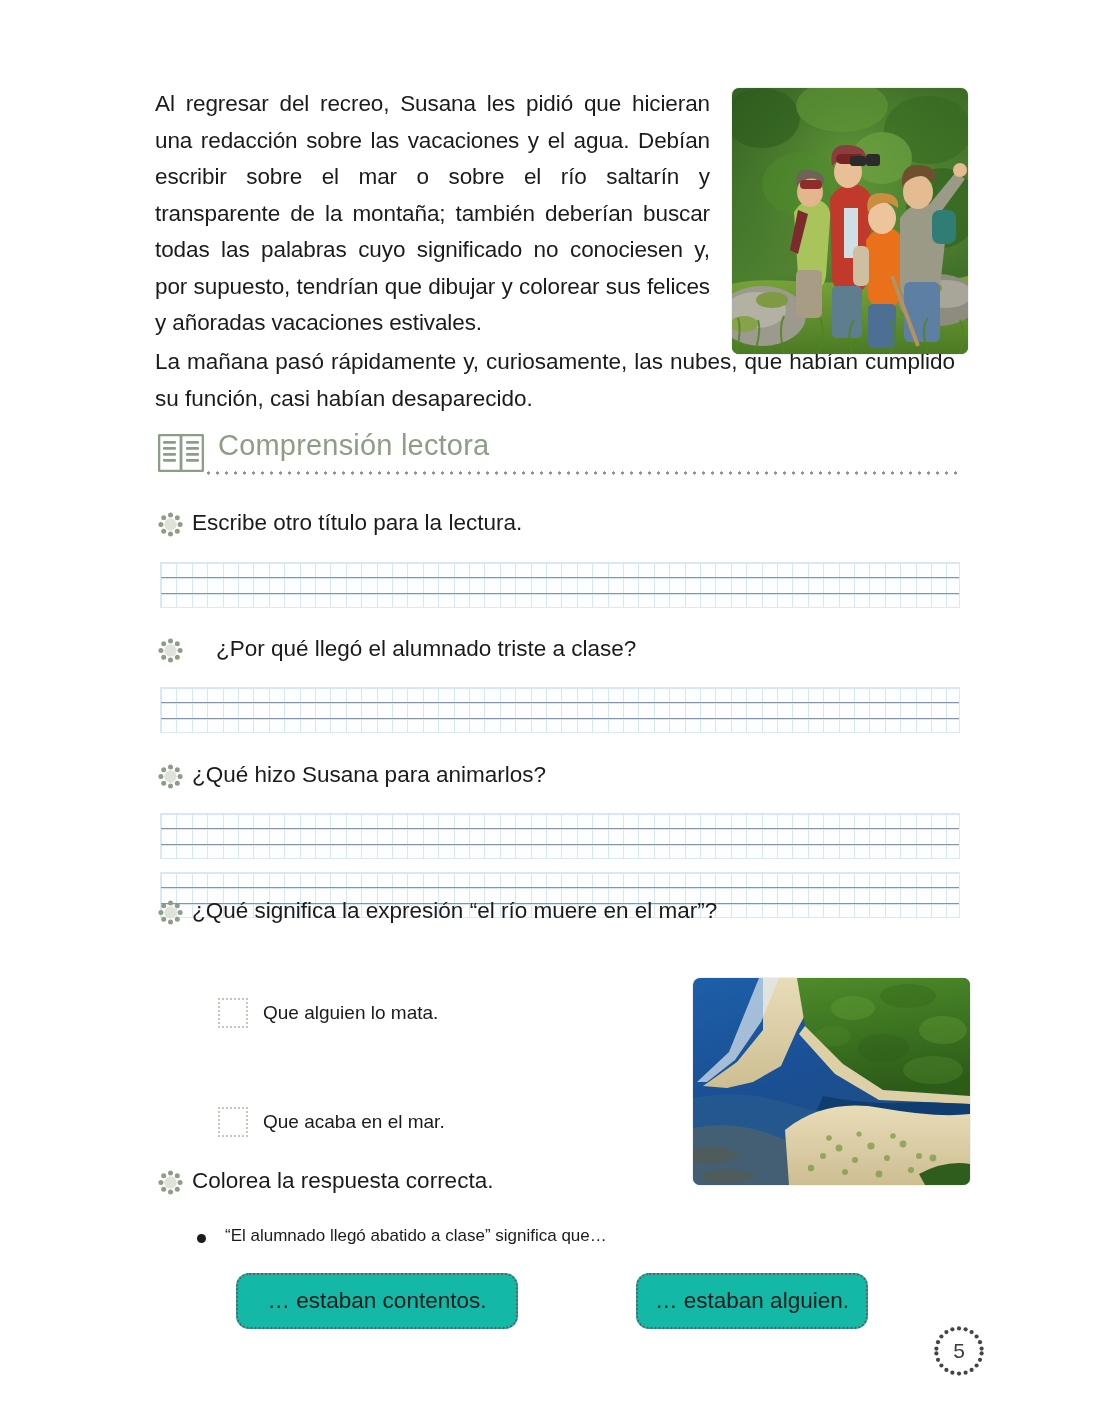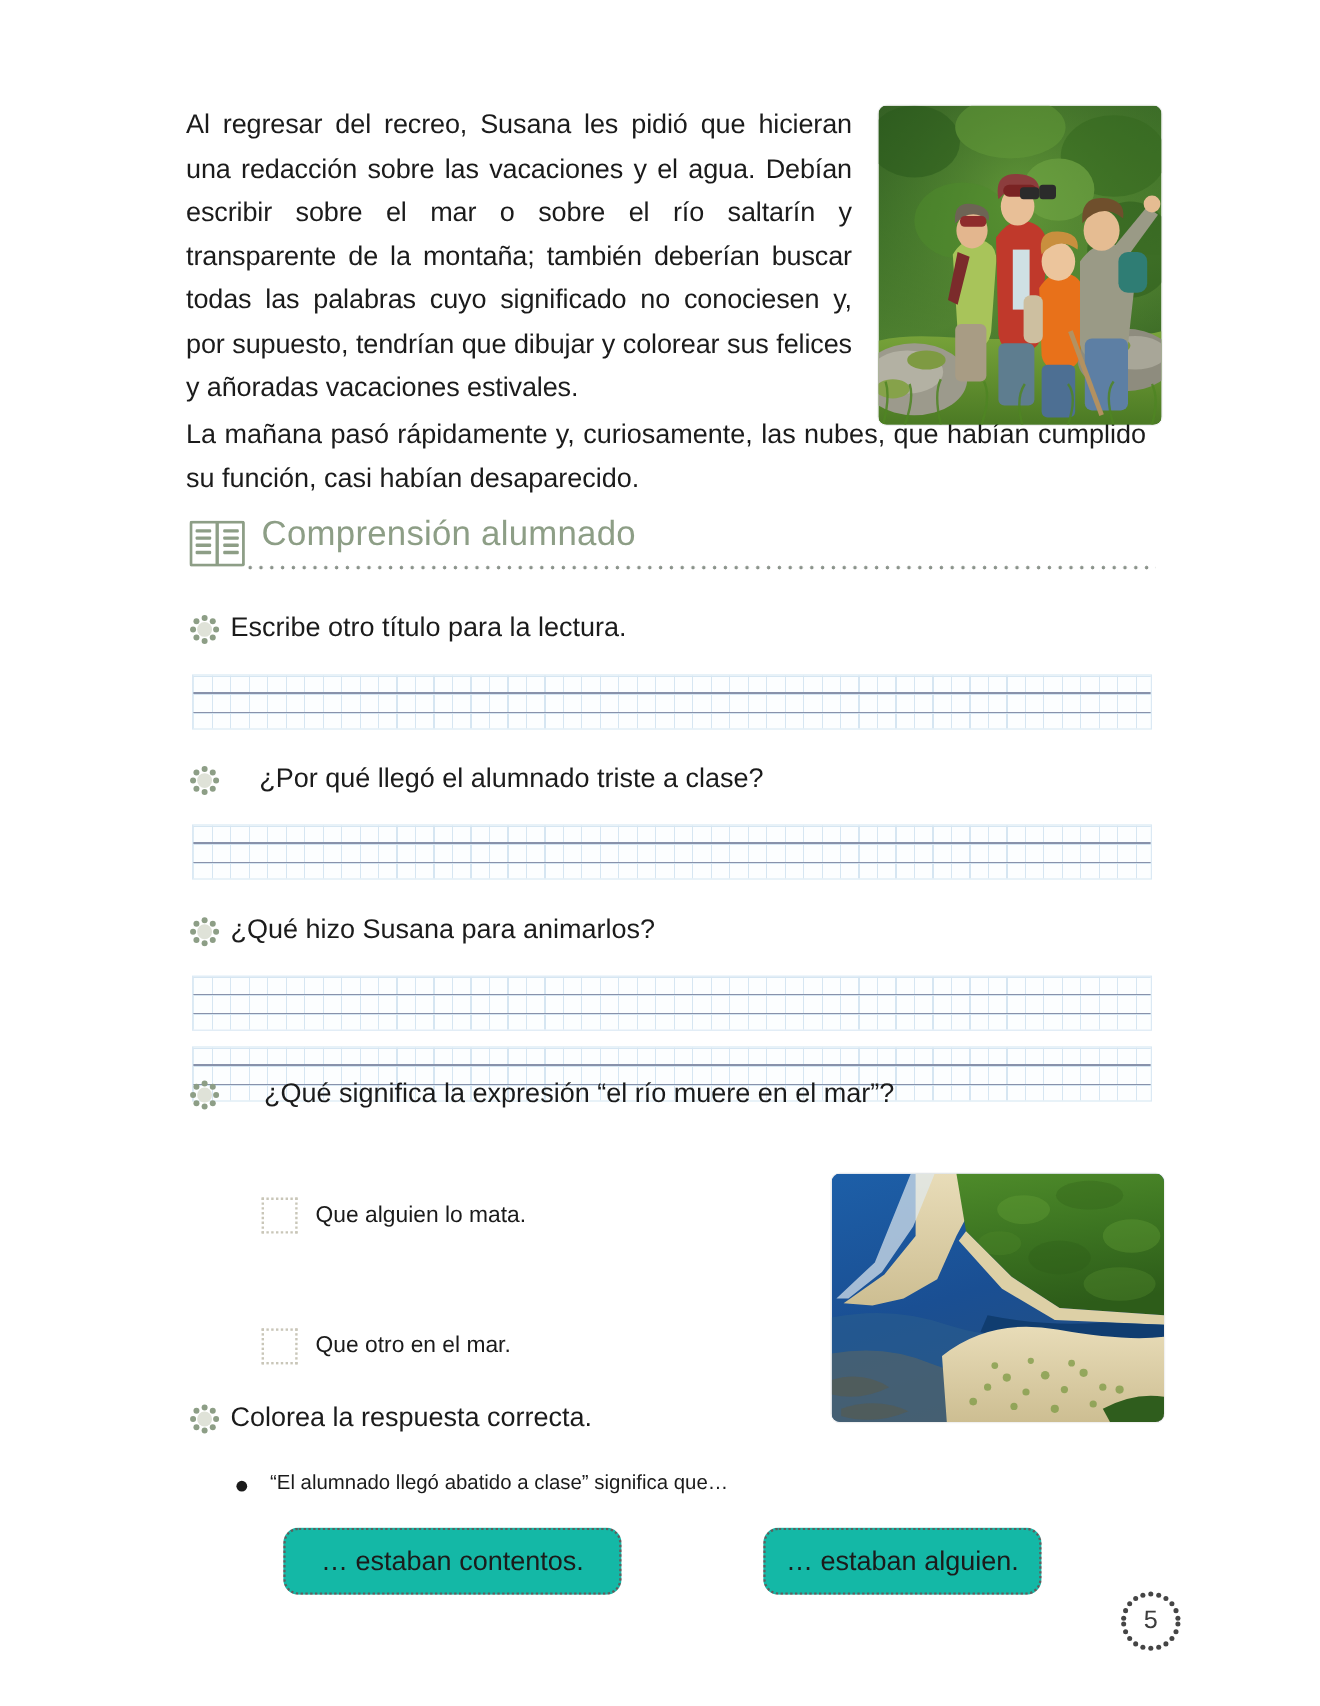--- a/index.html
+++ b/index.html
@@ -358,21 +358,21 @@
           <rect x="5" y="13" width="13" height="2.8" rx="1"></rect>
           <rect x="5" y="19" width="13" height="2.8" rx="1"></rect>
           <rect x="5" y="25" width="13" height="2.8" rx="1"></rect>
           <rect x="28" y="7" width="13" height="2.8" rx="1"></rect>
           <rect x="28" y="13" width="13" height="2.8" rx="1"></rect>
           <rect x="28" y="19" width="13" height="2.8" rx="1"></rect>
           <rect x="28" y="25" width="13" height="2.8" rx="1"></rect>
         </g>
       </svg>
     </span>
-    <span class="section-title">Comprensión alumnado</span>
+    <span class="section-title">Comprensión lectora</span>
     <span class="section-dots"></span>
   </div>
 
   <div class="q-row" style="top:508px;">
     <span class="flower-icon">
       <svg viewBox="0 0 25 25" aria-hidden="true">
         <circle cx="12.5" cy="12.5" r="6.2" fill="#dfe2d8"></circle>
         <g fill="#8d9e86">
           <circle cx="12.5" cy="2.9" r="2.5"></circle>
             <circle cx="19.3" cy="5.7" r="2.5"></circle>
@@ -423,21 +423,21 @@
           <circle cx="2.9" cy="12.5" r="2.5"></circle>
             <circle cx="5.7" cy="5.7" r="2.5"></circle>
         </g>
       </svg>
     </span>
     <span class="q-text">¿Qué hizo Susana para animarlos?</span>
   </div>
   <div class="grid-block" style="top:813px;"></div>
   <div class="grid-block" style="top:872px;"></div>
 
-  <div class="q-row" style="top:896px;gap:28px;">
+  <div class="q-row" style="top:896px;">
     <span class="flower-icon">
       <svg viewBox="0 0 25 25" aria-hidden="true">
         <circle cx="12.5" cy="12.5" r="6.2" fill="#dfe2d8"></circle>
         <g fill="#8d9e86">
           <circle cx="12.5" cy="2.9" r="2.5"></circle>
             <circle cx="19.3" cy="5.7" r="2.5"></circle>
           <circle cx="22.1" cy="12.5" r="2.5"></circle>
             <circle cx="19.3" cy="19.3" r="2.5"></circle>
           <circle cx="12.5" cy="22.1" r="2.5"></circle>
             <circle cx="5.7" cy="19.3" r="2.5"></circle>
@@ -448,21 +448,21 @@
     </span>
     <span class="q-text">¿Qué significa la expresión “el río muere en el mar”?</span>
   </div>
 
   <div class="opt-row" style="top:998px;">
     <span class="opt-box"></span>
     <span class="opt-label">Que alguien lo mata.</span>
   </div>
   <div class="opt-row" style="top:1107px;">
     <span class="opt-box"></span>
-    <span class="opt-label">Que otro en el mar.</span>
+    <span class="opt-label">Que acaba en el mar.</span>
   </div>
 
   <div class="photo photo-river">
     <svg viewBox="0 0 277 207" preserveAspectRatio="xMidYMid slice" aria-hidden="true">
       <defs>
         <linearGradient id="seaG" x1="0" y1="0" x2="0.4" y2="1">
           <stop offset="0%" stop-color="#1d5fa8"></stop>
           <stop offset="55%" stop-color="#1a4f93"></stop>
           <stop offset="100%" stop-color="#244f80"></stop>
         </linearGradient>

